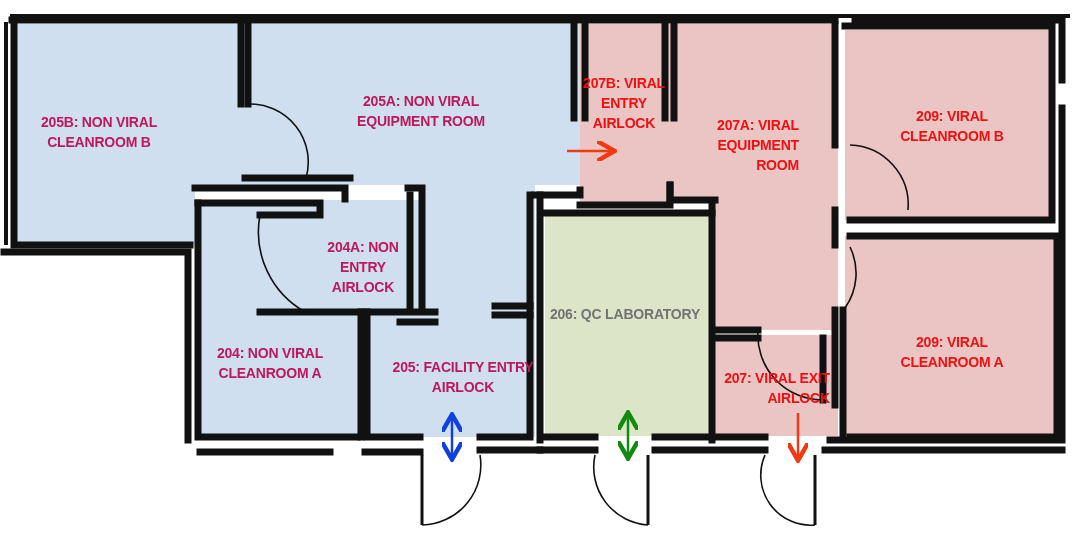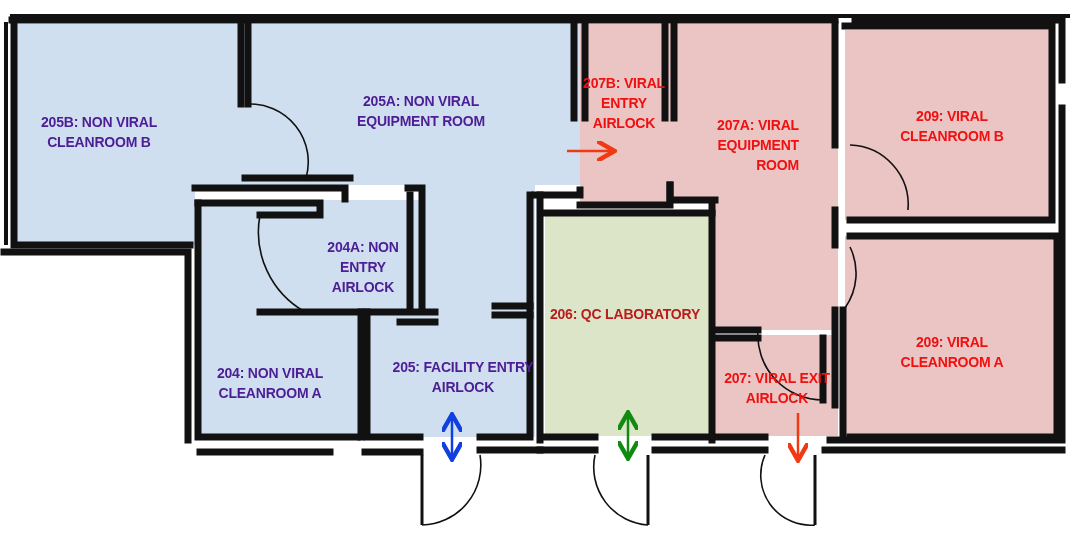--- a/index.html
+++ b/index.html
@@ -3,23 +3,23 @@
 <meta charset="utf-8">
 <style>
   html, body { margin: 0; padding: 0; background: #ffffff; }
   body { width: 1074px; height: 551px; overflow: hidden; font-family: "Liberation Sans", sans-serif; }
   #plan { position: absolute; left: 0; top: 0; width: 1074px; height: 551px; }
   .wall { fill: none; stroke: #111; stroke-width: 7; stroke-linecap: square; stroke-linejoin: miter; }
   .wall-thin { fill: none; stroke: #111; stroke-width: 4; }
   .door-arc { fill: none; stroke: #111; stroke-width: 1.6; }
   .door-leaf { fill: none; stroke: #111; stroke-width: 3; }
   .label { position: absolute; font-weight: bold; font-size: 14px; line-height: 20px; text-align: center; letter-spacing: -0.2px; white-space: pre; transform: translateX(-50%); }
-  .lbl-blue { color: #4c1d95; }
+  .lbl-blue { color: #be185d; }
   .lbl-red { color: #f01010; }
-  .lbl-green { color: #b91c1c; }
+  .lbl-green { color: #737373; }
 </style>
 </head>
 <body>
 
 <svg id="plan" viewBox="0 0 1074 551" xmlns="http://www.w3.org/2000/svg">
   <defs>
     <marker id="ah-red" markerWidth="8" markerHeight="8" refX="6" refY="4" orient="auto">
       <path d="M0,0 L7,4 L0,8" fill="none" stroke="#f03a14" stroke-width="1.8"></path>
     </marker>
     <marker id="ah-blue" markerWidth="8" markerHeight="8" refX="6" refY="4" orient="auto-start-reverse">
@@ -130,29 +130,29 @@
   </g>
 </svg>
 
 <div class="label lbl-blue" style="left:99px; top:112px;">205B: NON VIRAL
 CLEANROOM B</div>
 <div class="label lbl-blue" style="left:421px; top:91px;">205A: NON VIRAL
 EQUIPMENT ROOM</div>
 <div class="label lbl-blue" style="left:363px; top:237px;">204A: NON
 ENTRY
 AIRLOCK</div>
-<div class="label lbl-blue" style="left:270px; top:343px;margin-top:20px;">204: NON VIRAL
+<div class="label lbl-blue" style="left:270px; top:343px;">204: NON VIRAL
 CLEANROOM A</div>
 <div class="label lbl-blue" style="left:463px; top:357px;">205: FACILITY ENTRY
 AIRLOCK</div>
 <div class="label lbl-green" style="left:625px; top:304px;">206: QC LABORATORY</div>
 <div class="label lbl-red" style="left:624px; top:73px;">207B: VIRAL
 ENTRY
 AIRLOCK</div>
 <div class="label lbl-red" style="left:758px; top:115px;text-align:right;">207A: VIRAL
 EQUIPMENT
 ROOM</div>
 <div class="label lbl-red" style="left:952px; top:106px;">209: VIRAL
 CLEANROOM B</div>
 <div class="label lbl-red" style="left:952px; top:332px;">209: VIRAL
 CLEANROOM A</div>
-<div class="label lbl-red" style="left:777px; top:368px;">207: VIRAL EXIT
+<div class="label lbl-red" style="left:777px; top:368px;text-align:right;">207: VIRAL EXIT
 AIRLOCK</div>
 
 </body></html>

